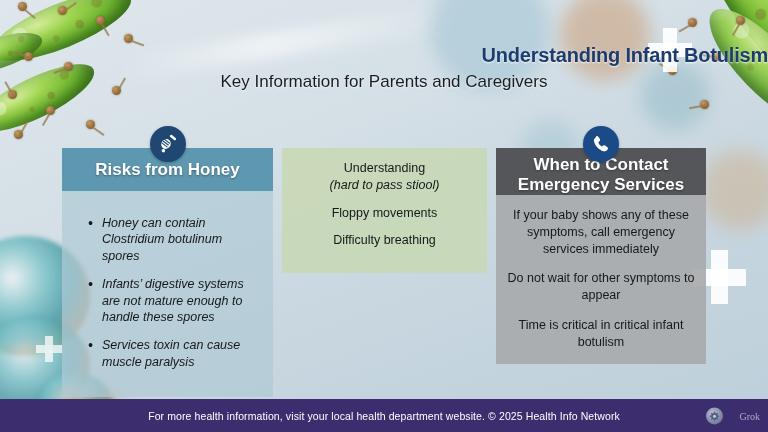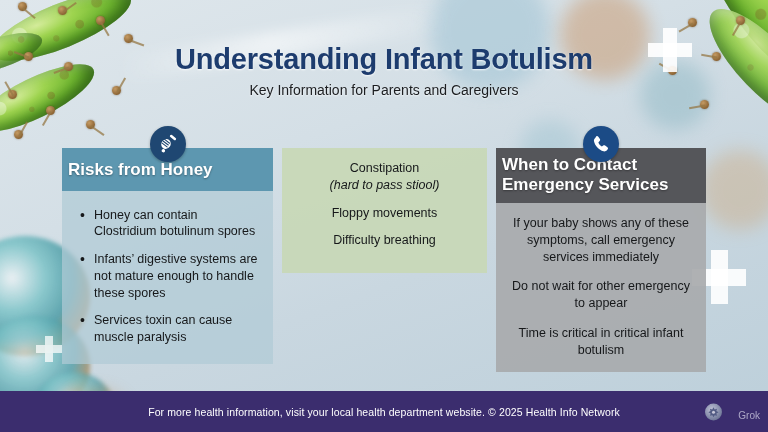--- a/index.html
+++ b/index.html
@@ -85,30 +85,31 @@
 
   .sheen {
     position: absolute;
     background: linear-gradient(100deg, rgba(255,255,255,0) 0%, rgba(255,255,255,.55) 45%, rgba(255,255,255,0) 100%);
     filter: blur(6px);
   }
 
   
   .titles { position: absolute; left: 0; right: 0; top: 44px; text-align: center; }
   .main-title {
-    font-size: 29px;
+    font-size: 20px;
     font-weight: bold;
     color: #1d3c6e;
     letter-spacing: -.2px;
     text-shadow: 0 1px 2px rgba(255,255,255,.85);
     line-height: 1.1;
+    text-align: right;
   }
   .sub-title {
     margin-top: 6px;
-    font-size: 14px;
+    font-size: 17px;
     color: #1b1d20;
     text-shadow: 0 1px 2px rgba(255,255,255,.8);
     line-height: 1.15;
   }
 
   
   .columns {
     position: absolute;
     left: 62px;
     top: 148px;
@@ -117,31 +118,31 @@
     gap: 9px;
     align-items: flex-start;
   }
   .col { position: relative; }
   .col-honey   { width: 211px; }
   .col-symptom { width: 205px; }
   .col-contact { width: 210px; }
 
   .col-head {
     position: relative;
-    text-align: left;
+    text-align: center;
     color: #ffffff;
     font-weight: bold;
     font-size: 17px;
     line-height: 1.15;
     padding: 12px 6px 11px;
     text-shadow: 0 1px 2px rgba(0,0,0,.35);
   }
   .col-honey   .col-head { background: #5d97b0; }
   .col-symptom .col-head { background: #6d9b47; }
-  .col-contact .col-head { background: #55565a; padding: 7px 6px 9px; }
+  .col-contact .col-head { background: #55565a; padding: 7px 6px 1px; }
 
   .col-icon {
     position: absolute;
     top: -22px;
     left: 50%;
     transform: translateX(-50%);
     width: 36px; height: 36px;
     border-radius: 50%;
     display: flex;
     align-items: center;
@@ -156,21 +157,21 @@
   .col-body {
     font-size: 12.5px;
     color: #16181a;
     line-height: 1.34;
     padding: 12px 10px 14px;
   }
   .col-honey   .col-body { background: rgba(176,202,214,.72); }
   .col-symptom .col-body { background: rgba(200,216,182,.92); }
   .col-contact .col-body { background: rgba(168,170,172,.92); text-align: center; }
 
-  .bullets { margin: 4px; padding: 0 0 0 16px; list-style: none; }
+  .bullets { margin: 12px; padding: 0 0 0 16px; list-style: none; font-style: italic; }
   .bullets li {
     position: relative;
     margin-bottom: 11px;
     padding-left: 2px;
   }
   .bullets li:last-child { margin-bottom: 0; }
   .bullets li::before {
     content: "•";
     position: absolute;
     left: -12px;
@@ -185,40 +186,41 @@
   .sym-note { font-style: italic; display: block; text-align: center; }
 
   .contact-list { margin: 0; padding: 0; list-style: none; }
   .contact-list li { margin-bottom: 13px; }
   .contact-list li:last-child { margin-bottom: 0; }
 
   
   .footer {
     position: absolute;
     left: 0; right: 0; bottom: 0;
-    height: 41px;
+    height: 33px;
     background: #3b2d6e;
     display: flex;
     align-items: center;
     justify-content: center;
   }
   .footer-text {
     color: #ffffff;
     font-size: 10.5px;
     letter-spacing: .1px;
   }
   .watermark {
     position: absolute;
     right: 8px;
     top: 50%;
     transform: translateY(-50%);
     display: flex;
-    align-items: flex-end;
+    align-items: center;
     gap: 16px;
     opacity: .8;
+    font-family: Liberation Serif, serif;
   }
   .wm-badge {
     width: 17px; height: 17px;
     border-radius: 50%;
     background: radial-gradient(circle at 40% 35%, #dfe6ef, #8f9cb2 60%, #5d6b82);
     display: flex; align-items: center; justify-content: center;
   }
   .wm-text { color: #c9c6dd; font-size: 10px; }
 </style>
 </head>
@@ -310,42 +312,42 @@
           <li>Infants’ digestive systems are not mature enough to handle these spores</li>
           <li>Services toxin can cause muscle paralysis</li>
         </ul>
       </div>
     </div>
 
     <div class="col col-symptom">
       <div class="col-body">
         <ul class="sym-list">
           <li>
-            <span>Constipation</span>
+            <span>Understanding</span>
             <span class="sym-note">(hard to pass stiool)</span>
           </li>
           <li>Floppy movements</li>
           <li>Difficulty breathing</li>
         </ul>
       </div>
     </div>
 
     <div class="col col-contact">
       <div class="col-head">
         <div class="col-icon icon-contact">
           <svg width="20" height="20" viewBox="0 0 20 20" aria-hidden="true">
             <path fill="#ffffff" d="M5.2 2.4c.7-.5 1.6-.3 2.1.4l1.6 2.3c.4.6.3 1.4-.2 1.9l-1 .9c-.2.2-.3.5-.2.8.5 1.3 1.6 2.7 2.9 3.6.3.2.6.2.8 0l1-.8c.5-.4 1.3-.4 1.9 0l2.3 1.7c.7.5.8 1.4.3 2.1l-.8 1c-.8 1-2.2 1.4-3.5 1-2.2-.7-4.3-2.1-6-3.9C4.6 11.6 3.4 9.4 3 7.3c-.3-1.3.2-2.6 1.2-3.4z"></path>
           </svg>
         </div>
         <span>When to Contact Emergency Services</span>
       </div>
       <div class="col-body">
         <ul class="contact-list">
           <li>If your baby shows any of these symptoms, call emergency services immediately</li>
-          <li>Do not wait for other emergency to appear</li>
+          <li>Do not wait for other symptoms to appear</li>
           <li>Time is critical in critical infant botulism</li>
         </ul>
       </div>
     </div>
   </div>
 
   <div class="footer">
     <span class="footer-text">For more health information, visit your local health department website. © 2025 Health Info Network</span>
     <div class="watermark">
       <span class="wm-badge">

